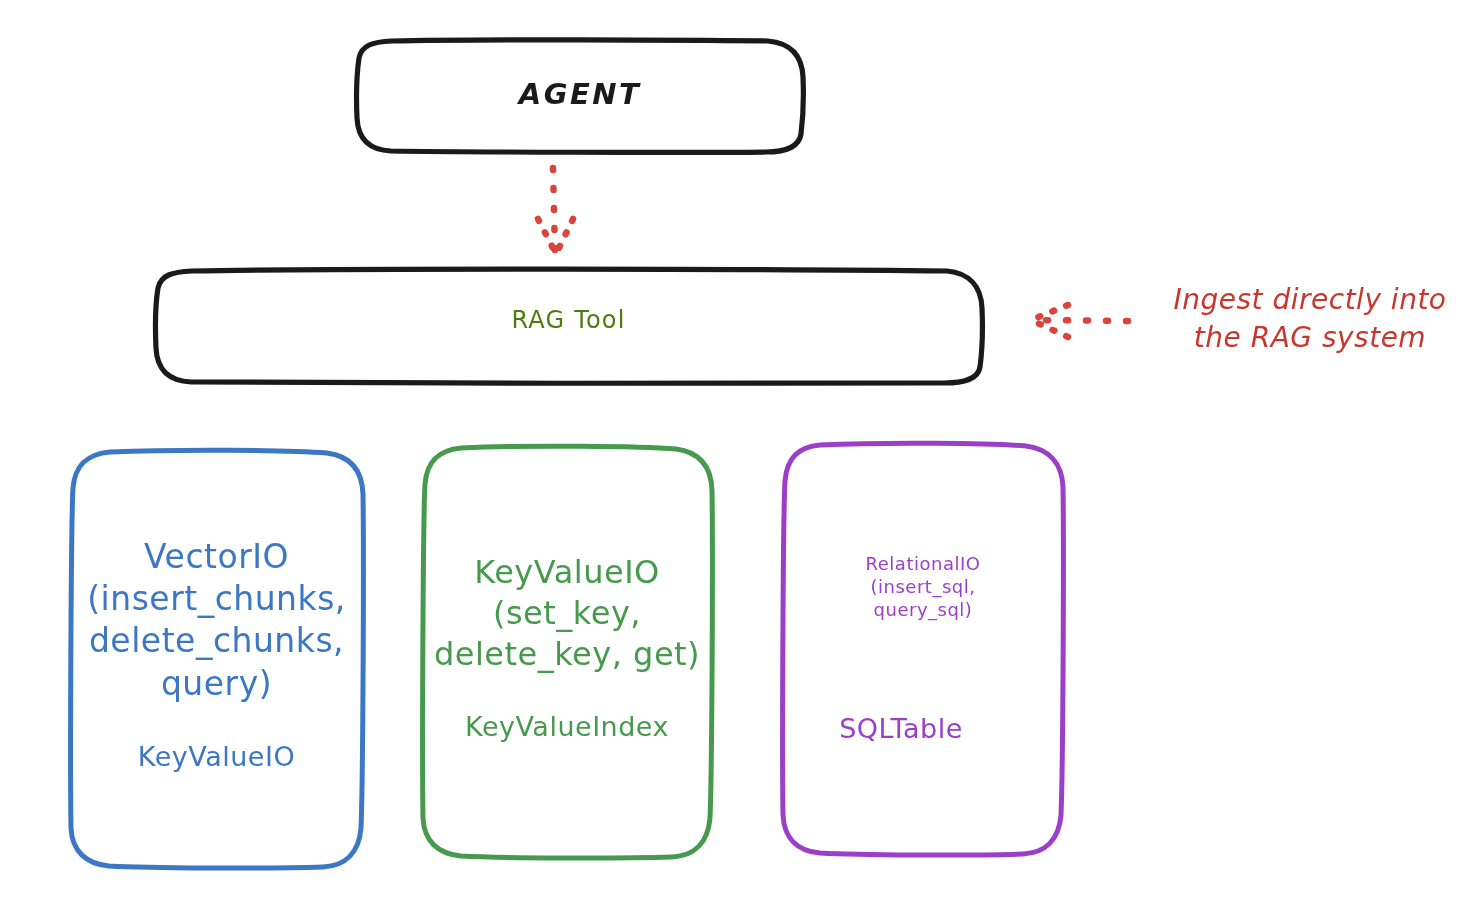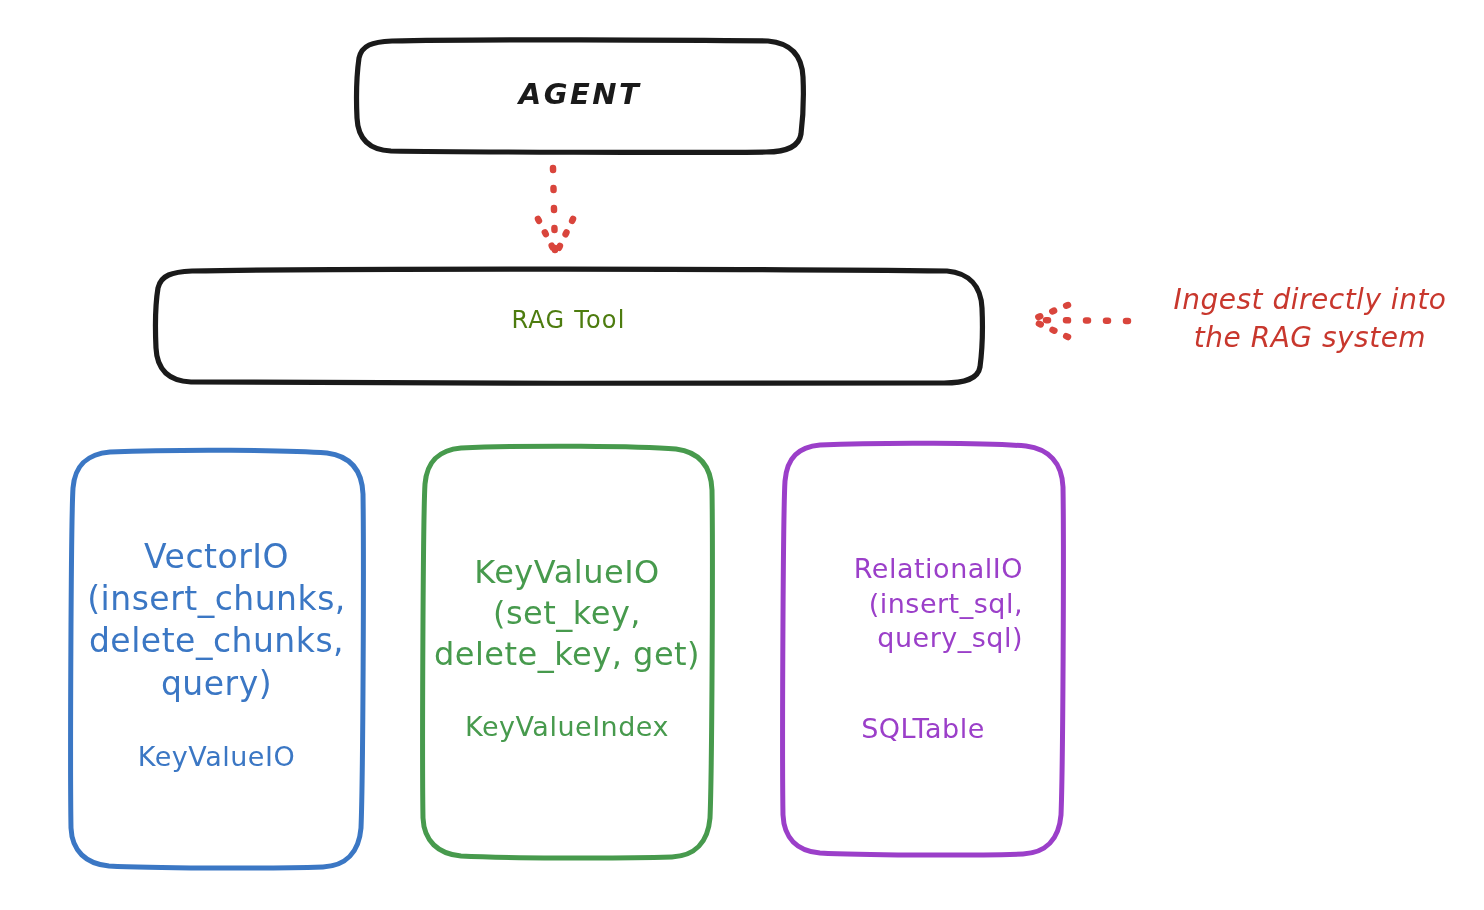--- a/index.html
+++ b/index.html
@@ -51,25 +51,25 @@
   }
   #keyvalue-label {
     left: 422px; top: 552px; width: 290px;
     font-size: 32px; color: #479a4d; font-weight: 500;
   }
   #keyvalue-index-label {
     left: 422px; top: 710px; width: 290px;
     font-size: 27px; color: #479a4d; font-weight: 500; text-align: center;
   }
   #relational-label {
-    left: 743px; top: 552px; width: 280px;
-    font-size: 27px; color: #9b3fc9; font-weight: 500; text-align: right;
+    left: 783px; top: 552px; width: 280px;
+    font-size: 18px; color: #9b3fc9; font-weight: 500;
   }
   #relational-index-label {
-    left: 783px; top: 712px; width: 280px;
+    left: 761px; top: 712px; width: 280px;
     font-size: 27px; color: #9b3fc9; font-weight: 500;
   }
   
   #annotation-text {
     left: 1140px; top: 281px; width: 340px;
     text-align: center;
     font-size: 28px; font-weight: 500; font-style: italic;
     color: #c8372d; line-height: 1.35;
   }
 </style>

